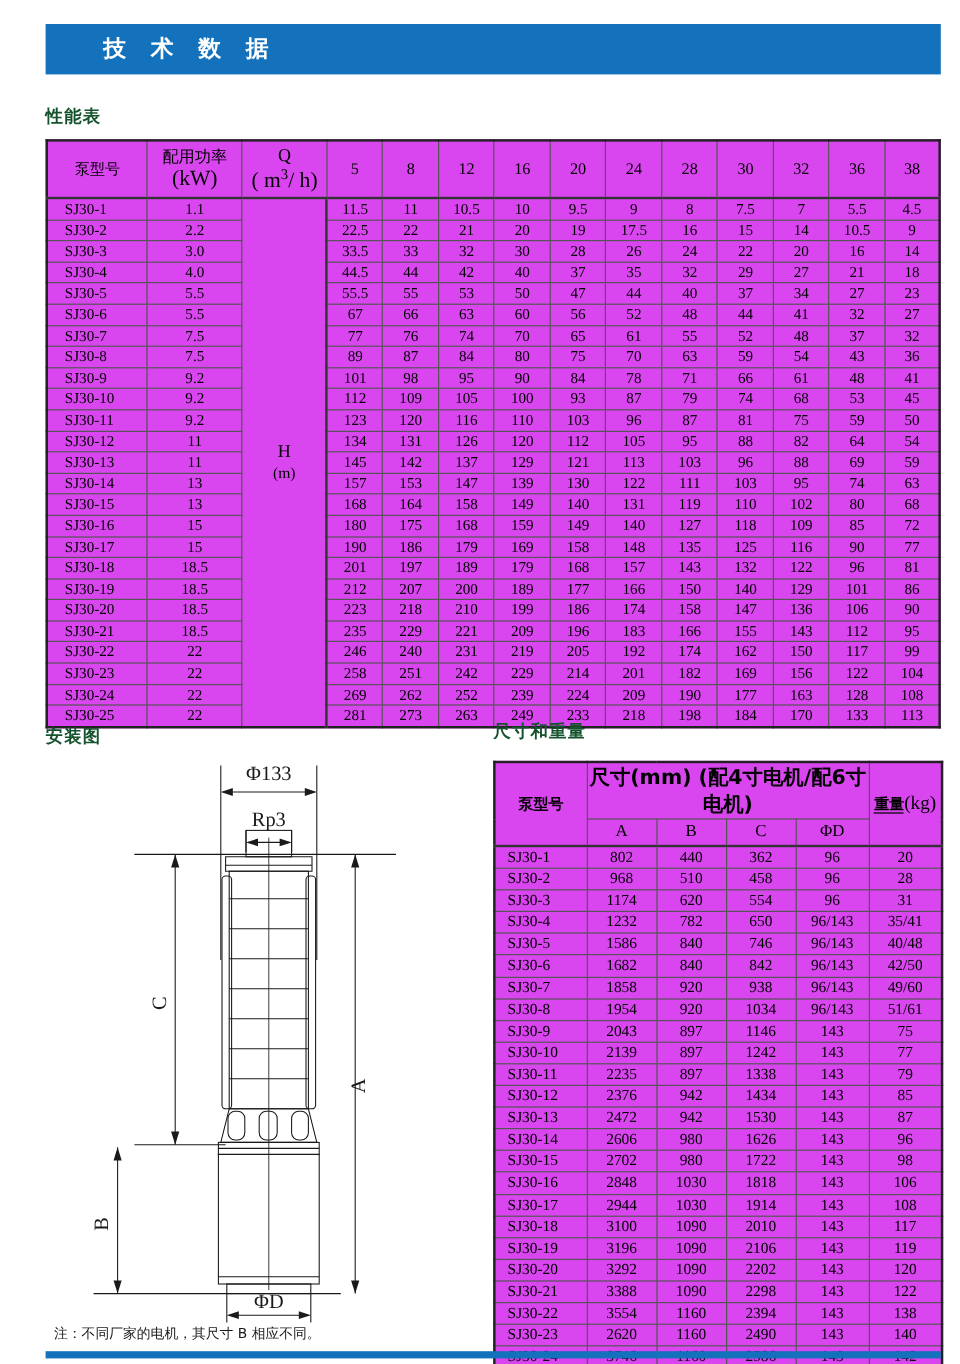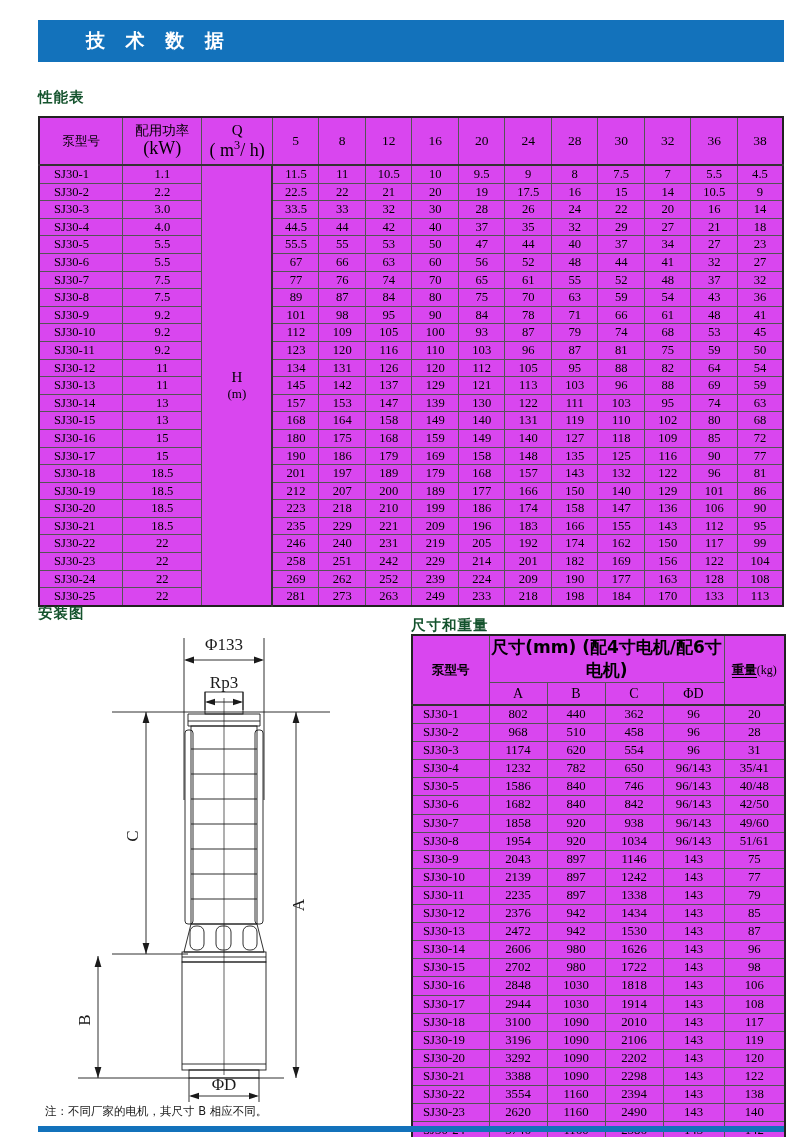--- a/index.html
+++ b/index.html
@@ -46,21 +46,21 @@
   .section-heading {
     position: absolute;
     font-size: 14.5px;
     font-weight: bold;
     color: #14532d;
     letter-spacing: 1px;
     font-family: "DejaVu Sans", "Liberation Sans", sans-serif;
   }
   #h-perf { left: 27px; top: 88px; }
   #h-install { left: 27px; top: 604px; }
-  #h-dims { left: 400px; top: 616px; }
+  #h-dims { left: 400px; top: 600px; }
 
   
   table.grid {
     border-collapse: collapse;
     font-family: "Liberation Serif", "DejaVu Serif", serif;
     color: #000;
     background: #d946ef;
   }
   table.grid td, table.grid th {
     border: 1px solid #555;
@@ -717,21 +717,21 @@
         <col style="width:58px">
         <col style="width:58px">
         <col style="width:61px">
         <col style="width:61px">
       </colgroup>
       <thead>
         <tr>
           <th class="cn span2" rowspan="2">泵型号</th>
           <th class="grp" colspan="4">尺寸(mm) (配4寸电机/配6寸电机)</th>
           <th class="cn span2" rowspan="2">
-            <span class="ul-cn">重量</span><span style="font-family:'Liberation Serif',serif;font-weight:normal;font-size:12px">(kg)</span>
+            <span class="ul-cn">重量</span><span style="font-family:'Liberation Serif',serif;font-weight:normal;font-size:16px">(kg)</span>
           </th>
         </tr>
         <tr>
           <th class="sub">A</th>
           <th class="sub">B</th>
           <th class="sub">C</th>
           <th class="sub">ΦD</th>
         </tr>
       </thead>
       <tbody id="dim-body">

